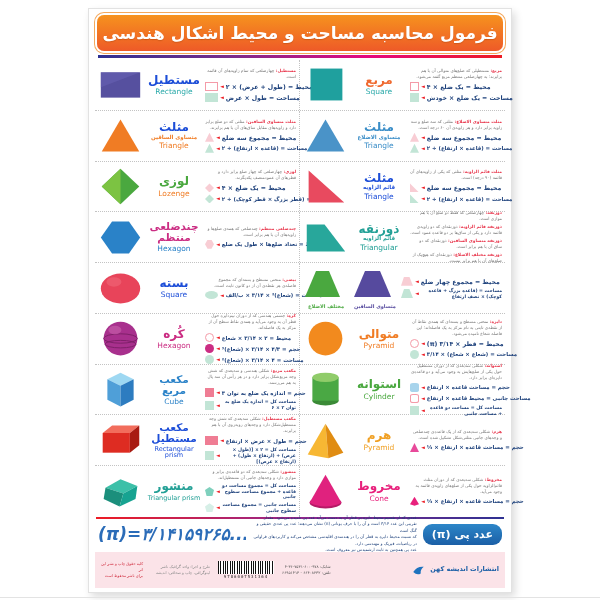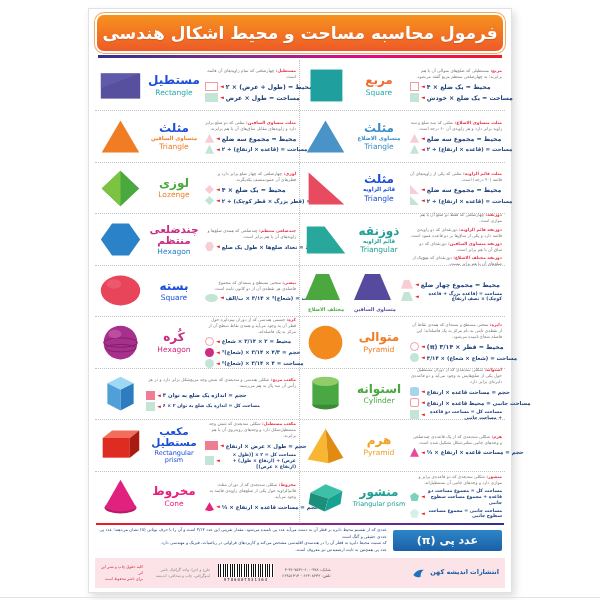--- a/index.html
+++ b/index.html
@@ -55,22 +55,22 @@
   .duo{flex:none;display:flex;gap:3px;align-items:flex-end}
   .duo-item{width:46px;text-align:center}
   .duo-lb{font-size:5px;font-weight:bold;line-height:1;margin-top:1px}
   .t-red{color:#1d4ed8}.t-orange{color:#f07c24}.t-blue{color:#3b8ec8}.t-green{color:#4aa83f}
   .t-teal{color:#23a096}.t-cyan{color:#2aa9a9}.t-magenta{color:#cb2d83}.t-pink{color:#e8217c}
   .t-indigo{color:#564a9e}.t-dblue{color:#2a82c8}.t-amber{color:#f0a024}.t-rust{color:#ef6a30}
   .pisep{flex:none;height:2px;background:linear-gradient(90deg,#ed1c24,#93278f,#2e3192);margin:1px 1px 0}
   .pirow{flex:none;height:30px;display:flex;align-items:center;gap:6px;padding:0 3px}
   .pival{flex:none;width:148px;font-size:17px;font-weight:bold;font-style:italic;color:#2b6cb8;white-space:nowrap;overflow:hidden}
   .pidesc{flex:1;font-size:4.2px;color:#1b3f7a;direction:rtl;text-align:right;line-height:1.55}
-  .badge{flex:none;background:linear-gradient(180deg,#2d86c8,#1b5fa6);color:#fff;border-radius:2px;padding:4px 24px;font-size:11px;font-weight:bold;direction:rtl}
-  .footer{flex:none;height:30px;background:#fbe3e8;display:flex;align-items:center;gap:7px;padding:0 6px;margin-top:3px}
+  .badge{flex:none;background:linear-gradient(180deg,#2d86c8,#1b5fa6);color:#fff;border-radius:9px;padding:4px 9px;font-size:11px;font-weight:bold;direction:rtl}
+  .footer{flex:none;height:36px;background:#fbe3e8;display:flex;align-items:center;gap:7px;padding:0 6px;margin-top:3px}
   .f-red{font-size:3.8px;color:#d02a3c;line-height:1.5;width:42px;direction:rtl;text-align:right}
   .f-gray{font-size:3.8px;color:#8a8a8a;line-height:1.5;width:60px;direction:rtl;text-align:right}
   .bc-wrap{width:58px;text-align:center}
   .bars{width:56px;height:13px;margin:0 auto;background:repeating-linear-gradient(90deg,#111 0 1px,#fff 1px 2px,#111 2px 3px,#fff 3px 5px,#111 5px 6px,#fff 6px 7px)}
   .bc-num{font-size:4px;color:#222;letter-spacing:1px;font-family:"DejaVu Sans Mono",monospace}
   .f-isbn{font-size:4px;color:#555;direction:rtl;text-align:right;line-height:1.6}
   .f-pub{margin-left:auto;display:flex;align-items:center;gap:4px}
   .pub-name{font-size:6.5px;font-weight:bold;color:#1b5fa6;direction:rtl;text-align:center;line-height:1.2}
   .table-line{position:absolute;left:0;top:597px;width:600px;height:1px;background:#e3e3e3}
 </style>
@@ -372,20 +372,24 @@
       </div>
     </div>
 
     <div class="row">
       <div class="cell">
         <svg class="shape" viewBox="0 0 48 42">
             <polygon points="10,10 24,3 38,10 24,17" fill="#9ed8f2"></polygon>
             <polygon points="10,10 24,17 24,39 10,32" fill="#4f9fd8"></polygon>
             <polygon points="24,17 38,10 38,32 24,39" fill="#2d7cc0"></polygon>
           </svg>
+        <div class="nameb">
+          <div class="fa t-dblue" style="font-size:10.5px">مکعب مربع</div>
+          <div class="en t-dblue">Cube</div>
+        </div>
         <div class="rblock">
           <div class="note"><span class="nk">مکعب مربع:</span> <span>شکلی هندسی و سه‌بعدی که شش وجه مربع‌شکل برابر دارد و در هر رأس آن سه یال به هم می‌رسند.</span></div>
           <div class="frm">
               <span class="fi cube-f"></span>
               <span class="arr">◄</span>
               <span class="txt sm" dir="rtl">حجم = اندازه یک ضلع به توان ۳</span>
             </div>
           <div class="frm">
               <span class="fi sq-f"></span>
               <span class="arr">◄</span>
@@ -465,38 +469,20 @@
               <span class="arr">◄</span>
               <span class="txt sm" dir="rtl">حجم = مساحت قاعده × ارتفاع × ⅓</span>
             </div>
         </div>
       </div>
     </div>
 
     <div class="row">
       <div class="cell">
         <svg class="shape" viewBox="0 0 48 42">
-            <ellipse cx="24" cy="33" rx="17" ry="6" fill="#b51b66"></ellipse>
-            <path d="M24,3 L41,33 Q24,41 7,33 Z" fill="#e0227e"></path>
-          </svg>
-        <div class="nameb">
-          <div class="fa t-pink">مخروط</div>
-          <div class="en t-pink">Cone</div>
-        </div>
-        <div class="rblock">
-          <div class="note"><span class="nk">مخروط:</span> <span>شکلی سه‌بعدی که از دوران مثلث قائم‌الزاویه حول یکی از ضلع‌های زاویه‌ی قائمه به وجود می‌آید.</span></div>
-          <div class="frm">
-              <span class="fi cone-f"></span>
-              <span class="arr">◄</span>
-              <span class="txt sm" dir="rtl">حجم = مساحت قاعده × ارتفاع × ⅓</span>
-            </div>
-        </div>
-      </div>
-      <div class="cell">
-        <svg class="shape" viewBox="0 0 48 42">
             <polygon points="8,17 24,8 42,15 27,23" fill="#3cc0a8"></polygon>
             <polygon points="8,17 27,23 23,37 6,29" fill="#1b8f7c"></polygon>
             <polygon points="27,23 42,15 40,29 23,37" fill="#17a391"></polygon>
           </svg>
         <div class="nameb">
           <div class="fa t-teal">منشور</div>
           <div class="en t-teal" style="font-size:6.5px">Triangular prism</div>
         </div>
         <div class="rblock">
           <div class="note"><span class="nk">منشور:</span> <span>شکلی سه‌بعدی که دو قاعده‌ی برابر و موازی دارد و وجه‌های جانبی آن مستطیل‌اند.</span></div>
@@ -505,27 +491,46 @@
               <span class="arr">◄</span>
               <span class="txt xs" dir="rtl">مساحت کل = مجموع مساحت دو قاعده + مجموع مساحت سطوح جانبی</span>
             </div>
           <div class="frm">
               <span class="fi prism-o"></span>
               <span class="arr">◄</span>
               <span class="txt xs" dir="rtl">مساحت جانبی = مجموع مساحت سطوح جانبی</span>
             </div>
         </div>
       </div>
+      <div class="cell">
+        <svg class="shape" viewBox="0 0 48 42">
+            <ellipse cx="24" cy="33" rx="17" ry="6" fill="#b51b66"></ellipse>
+            <path d="M24,3 L41,33 Q24,41 7,33 Z" fill="#e0227e"></path>
+          </svg>
+        <div class="nameb">
+          <div class="fa t-pink">مخروط</div>
+          <div class="en t-pink">Cone</div>
+        </div>
+        <div class="rblock">
+          <div class="note"><span class="nk">مخروط:</span> <span>شکلی سه‌بعدی که از دوران مثلث قائم‌الزاویه حول یکی از ضلع‌های زاویه‌ی قائمه به وجود می‌آید.</span></div>
+          <div class="frm">
+              <span class="fi cone-f"></span>
+              <span class="arr">◄</span>
+              <span class="txt sm" dir="rtl">حجم = مساحت قاعده × ارتفاع × ⅓</span>
+            </div>
+        </div>
+      </div>
     </div>
 
   </div>
 
   <div class="pisep"></div>
 
   <div class="pirow">
+    <div class="pival">(π)=۳/۱۴۱۵۹۲۶۵...</div>
     <div class="pidesc">
       <div>عددی که از تقسیم محیط دایره بر قطر آن به دست می‌آید عدد پی نامیده می‌شود. مقدار تقریبی این عدد ۳/۱۴ است و آن را با حرف یونانی (π) نشان می‌دهند؛ عدد پی عددی حقیقی و گنگ است</div>
       <div>که نسبت محیط دایره به قطر آن را در هندسه‌ی اقلیدسی مشخص می‌کند و کاربردهای فراوانی در ریاضیات، فیزیک و مهندسی دارد.</div>
       <div>عدد پی همچنین به ثابت ارشمیدس نیز معروف است.</div>
     </div>
     <div class="badge">عدد پی (π)</div>
   </div>
 
   <div class="footer">
     <div class="f-red">

